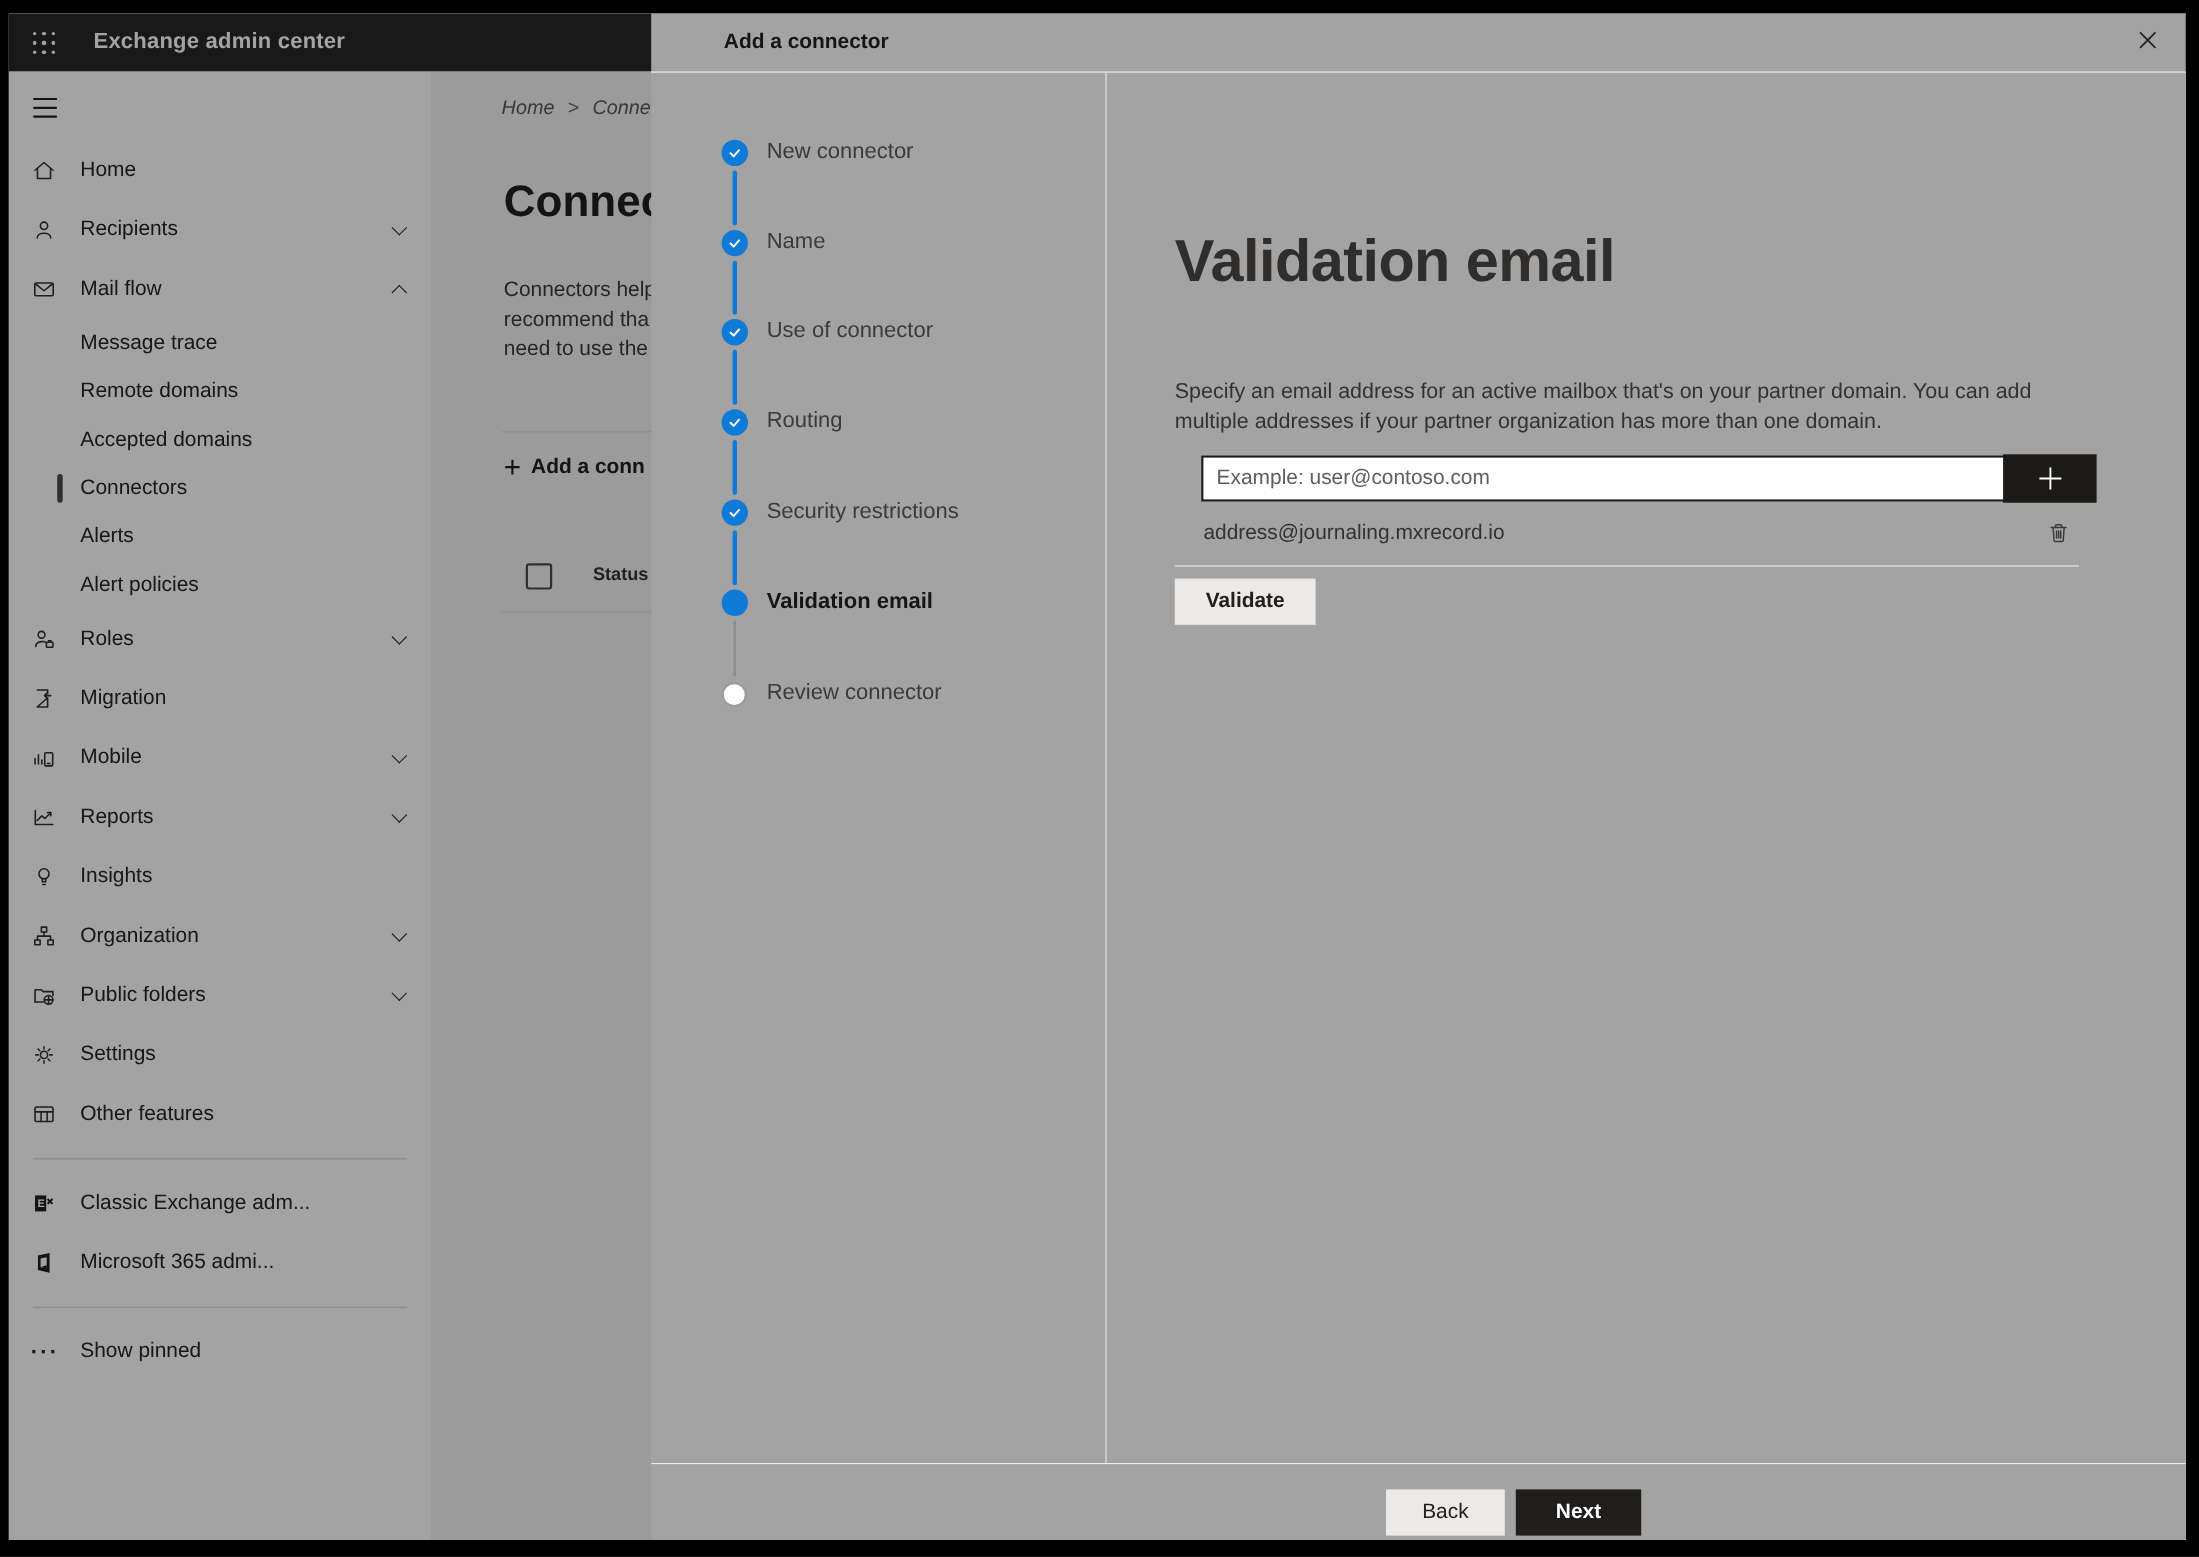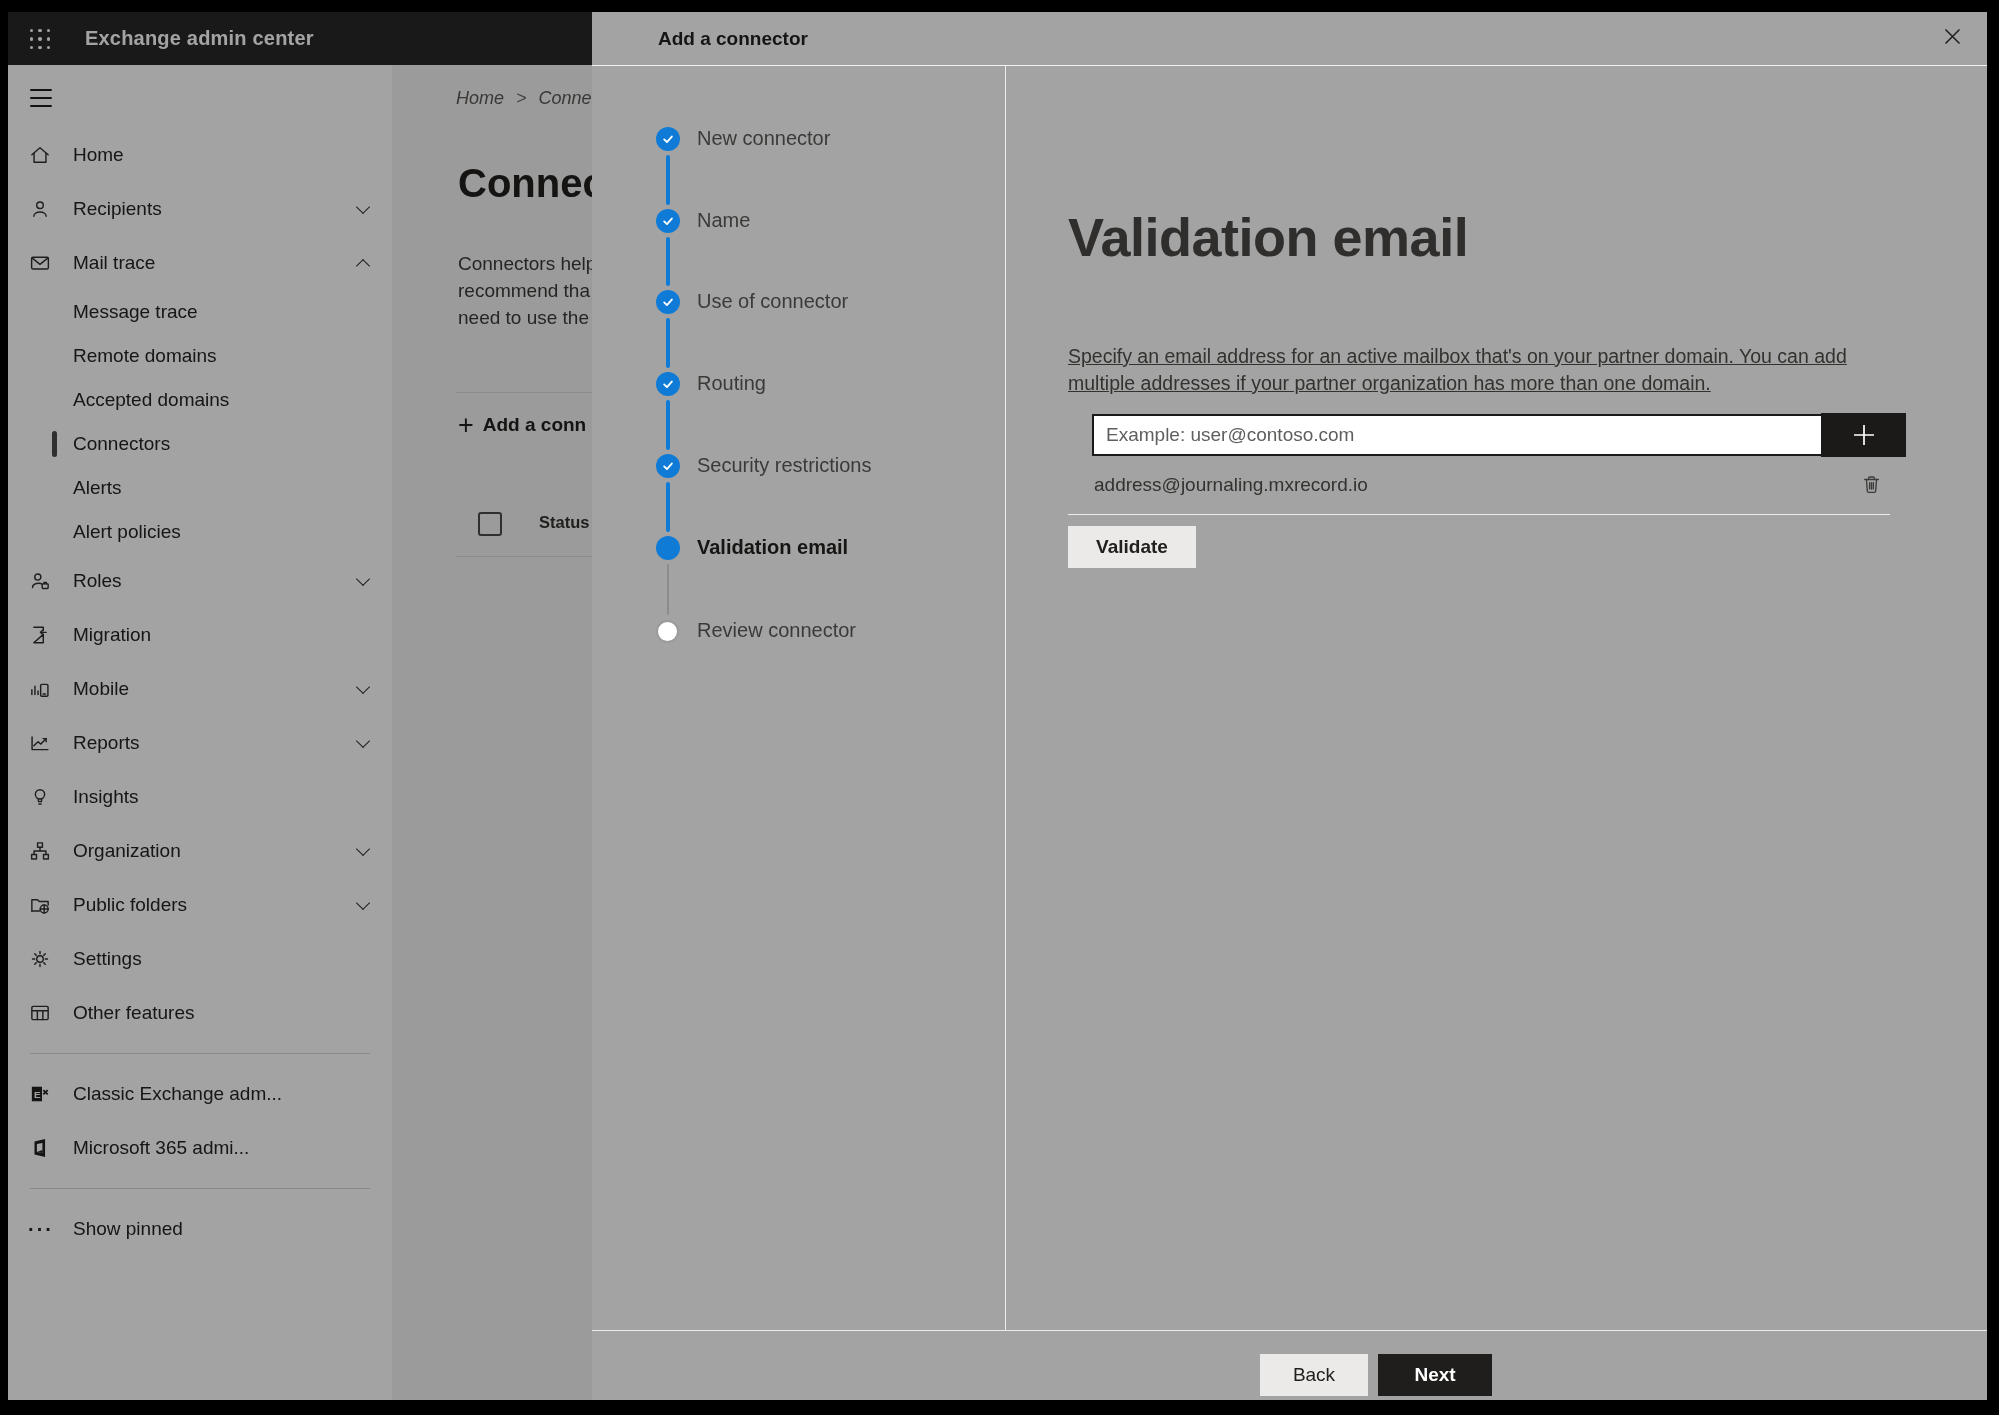--- a/index.html
+++ b/index.html
@@ -57,21 +57,21 @@
   .step{position:absolute;left:0;display:flex;align-items:center;}
   .step .circle{position:absolute;left:64px;width:24px;height:24px;border-radius:50%;background:#0f7bd7;display:flex;align-items:center;justify-content:center;box-sizing:border-box;}
   .step.upcoming .circle{background:#fff;border:2.5px solid #9d9b99;width:23px;height:23px;}
   .step .slabel{position:absolute;left:105px;font-size:20px;color:#3b3a38;white-space:nowrap;top:50%;transform:translateY(-54%);}
   .step.current .slabel{font-weight:700;color:#161514;}
   .sline{position:absolute;left:74.2px;width:3.6px;background:#0f7bd7;border-radius:2px;}
   .sline.gray{background:#8f8d8b;width:2.6px;left:74.7px;}
 
   
   .v-h1{position:absolute;left:476px;top:158px;font-size:54px;font-weight:700;letter-spacing:-0.5px;color:#2f2e2d;}
-  .v-par{position:absolute;left:476px;top:311px;width:805px;font-size:19.5px;line-height:27px;color:#33322f;text-decoration:underline;}
+  .v-par{position:absolute;left:476px;top:311px;width:805px;font-size:19.5px;line-height:27px;color:#33322f;}
   .email-input{position:absolute;left:476px;top:402px;width:753px;height:42px;box-sizing:border-box;border:2px solid #1b1a19;background:#fff;font-size:19px;color:#201f1e;padding:0 12px;outline:none;font-family:"Liberation Sans","DejaVu Sans",sans-serif;margin-left:24px;}
   .email-input::placeholder{color:#605e5c;opacity:1;}
   .plus-btn{position:absolute;left:1229px;top:401px;width:85px;height:44px;background:#1b1a19;border:none;display:flex;align-items:center;justify-content:center;cursor:pointer;}
   .addr-row{position:absolute;left:476px;top:445px;width:822px;height:57px;border-bottom:1px solid #ececea;}
   .addr-text{position:absolute;left:26px;top:17px;font-size:19px;color:#33322f;}
   .trash{position:absolute;left:790px;top:14px;width:26px;height:26px;display:flex;align-items:center;justify-content:center;cursor:pointer;}
   .validate-btn{position:absolute;left:476px;top:514px;width:128px;height:42px;background:#ebeae8;border:none;font-size:19px;font-weight:600;color:#21201f;cursor:pointer;font-family:"Liberation Sans","DejaVu Sans",sans-serif;}
 
   
   .modal-fdiv{position:absolute;left:0;top:1318px;width:100%;height:1px;background:#ececea;}
@@ -128,21 +128,21 @@
           <span class="chev"></span>
         </div>
 
         <div class="nav-item">
           <span class="nav-icon">
               <svg class="icn" width="22" height="22" viewBox="0 0 20 20">
                 <rect x="2.4" y="4.8" width="15.2" height="10.6" rx="1"></rect>
                 <path d="M3 5.6 L10 11.2 L17 5.6"></path>
               </svg>
             </span>
-          <span class="nav-label">Mail trace</span>
+          <span class="nav-label">Mail flow</span>
           <span class="chev up"></span>
         </div>
 
         <div class="nav-item sub">
           <span class="nav-label">Message trace</span>
         </div>
         <div class="nav-item sub">
           <span class="nav-label">Remote domains</span>
         </div>
         <div class="nav-item sub">

